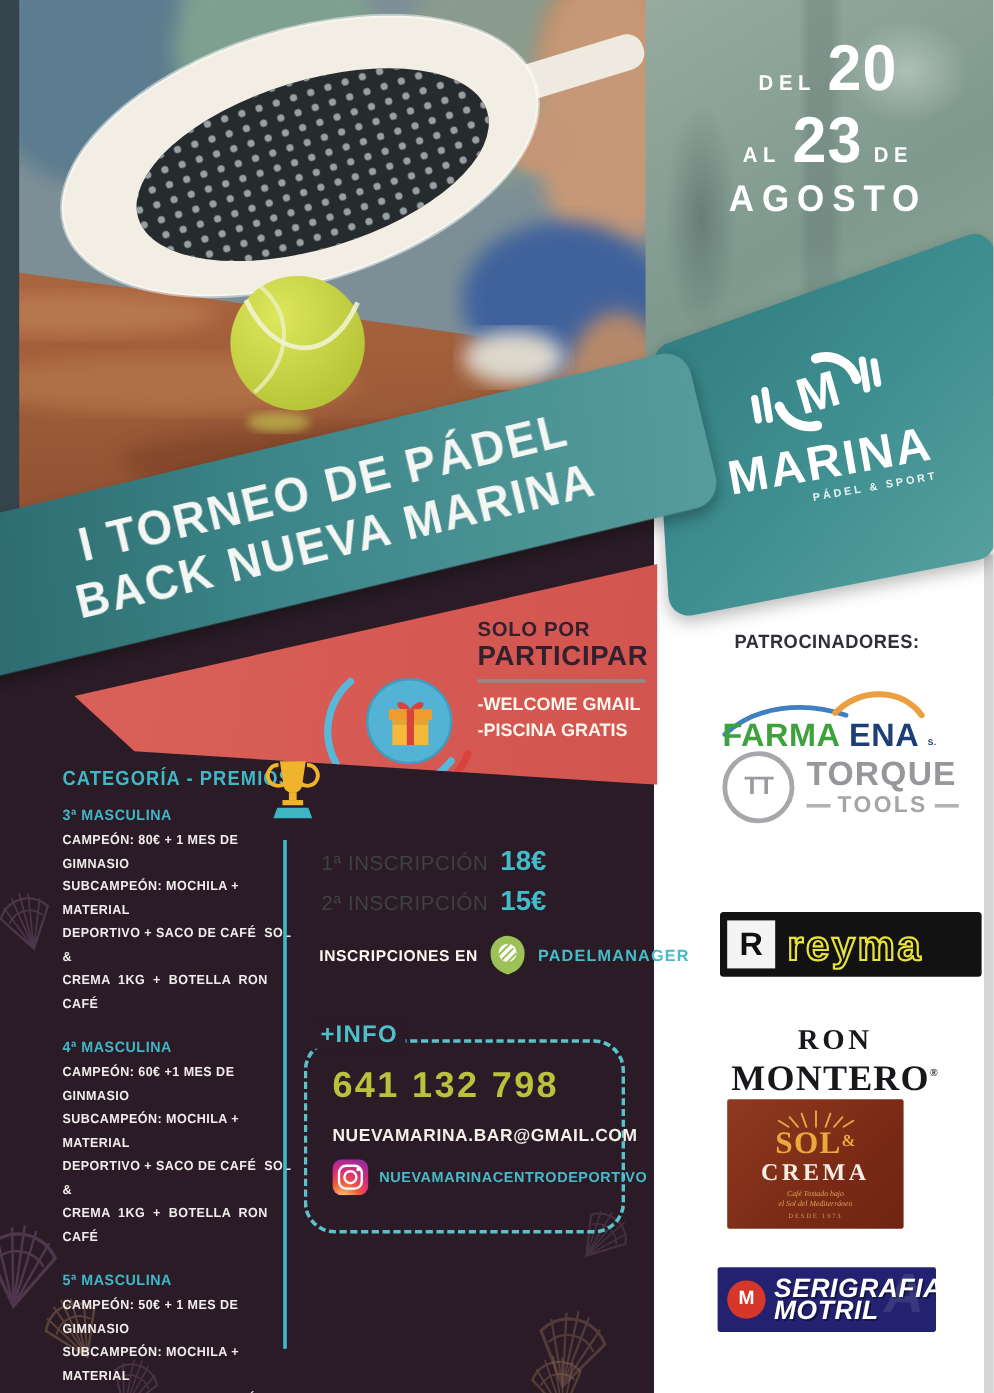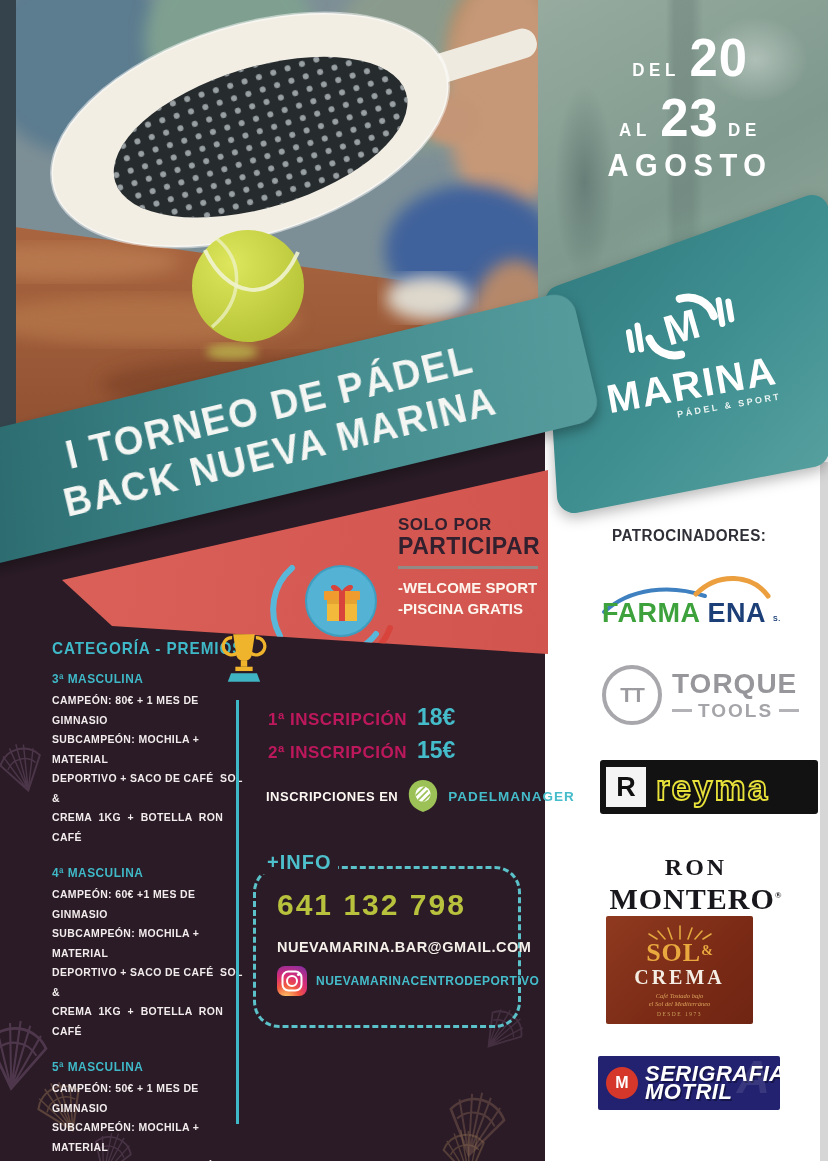--- a/index.html
+++ b/index.html
@@ -64,21 +64,21 @@
   .cat-title{position:absolute;left:52px;top:639px;z-index:6;color:#3fb9c8;font-size:17px;
     font-weight:bold;letter-spacing:1px;transform:scaleX(.9);transform-origin:left;white-space:nowrap;}
   .trophy{position:absolute;left:220px;top:630px;z-index:6;}
   .cat-col{position:absolute;left:52px;top:672px;width:210px;z-index:6;transform:scaleX(.95);transform-origin:left top;}
   .cat-block{margin-bottom:19px;}
   .cat-name{color:#3fb9c8;font-size:12.5px;font-weight:bold;letter-spacing:.5px;margin-bottom:5px;}
   .cat-line{color:#f2ecec;font-size:11px;font-weight:bold;letter-spacing:.4px;line-height:19.5px;white-space:pre-wrap;}
 
   
   .price-row{position:absolute;left:268px;z-index:6;display:flex;align-items:baseline;gap:10px;}
-  .price-label{color:#be185d;font-size:17px;font-weight:bold;letter-spacing:.5px;}
+  .price-label{color:#404040;font-size:17px;font-weight:normal;letter-spacing:.5px;}
   .price-value{color:#45bcca;font-size:23px;font-weight:bold;}
   .signup-row{position:absolute;left:266px;top:778px;z-index:6;display:flex;align-items:center;gap:7px;}
   .signup-label{color:#fdf8f2;font-size:13px;font-weight:bold;letter-spacing:.5px;}
   .signup-platform{color:#45bcca;font-size:13.5px;font-weight:bold;letter-spacing:1px;}
 
   
   .info-box{position:absolute;left:253px;top:866px;width:262px;height:156px;z-index:6;
     border:3px dashed #5bc2c9;border-radius:26px;}
   .info-label{position:absolute;left:260px;top:851px;z-index:7;background:#2a1b26;padding:0 7px;
     color:#4ec0cb;font-size:20px;font-weight:bold;letter-spacing:1px;}
@@ -86,21 +86,21 @@
     font-weight:bold;letter-spacing:2px;}
   .info-email{position:absolute;left:277px;top:939px;z-index:7;color:#f5f0ea;font-size:14.5px;
     font-weight:bold;letter-spacing:.5px;}
   .info-ig{position:absolute;left:277px;top:966px;z-index:7;display:flex;align-items:center;gap:9px;}
   .ig-text{color:#45bcca;font-size:12px;font-weight:bold;letter-spacing:.5px;}
 
   
   .sp-title{position:absolute;left:612px;top:527px;z-index:4;color:#2f2f38;font-size:16px;
     font-weight:bold;letter-spacing:.5px;transform:scaleX(.95);transform-origin:left;}
   .sp-farmaena{position:absolute;left:600px;top:570px;z-index:4;}
-  .sp-torque{position:absolute;left:602px;top:665px;z-index:4;display:flex;align-items:center;gap:10px;}
+  .sp-torque{position:absolute;left:602px;top:626px;z-index:4;display:flex;align-items:center;gap:10px;}
   .tq-circle{width:52px;height:52px;border:4px solid #a8a8ac;border-radius:50%;display:flex;
     align-items:center;justify-content:center;color:#9b9b9f;font-size:21px;font-weight:bold;letter-spacing:-1px;}
   .tq-line1{color:#97979b;font-size:28px;font-weight:bold;letter-spacing:1px;line-height:1;}
   .tq-line2{display:flex;align-items:center;gap:6px;margin-top:3px;}
   .tq-dash{width:20px;height:3px;background:#b3b3b7;}
   .tq-tools{color:#a5a5a9;font-size:19px;font-weight:bold;letter-spacing:2px;line-height:1;}
   .sp-reyma{position:absolute;left:600px;top:760px;z-index:4;width:218px;height:54px;background:#121212;
     border-radius:3px;display:flex;align-items:center;padding:0 6px;gap:8px;box-sizing:border-box;}
   .reyma-r{width:40px;height:40px;background:#f4f4f4;display:flex;align-items:center;justify-content:center;
     color:#111;font-size:27px;font-weight:bold;}
@@ -265,21 +265,21 @@
         <rect x="2" y="12" width="36" height="9" rx="1" fill="#ef9b2d"></rect>
         <rect x="5" y="21" width="30" height="21" fill="#f2b93b"></rect>
         <rect x="5" y="21" width="30" height="4" fill="#e09a2f" opacity=".7"></rect>
         <rect x="17" y="12" width="6" height="30" fill="#d8433b"></rect>
       </g>
     </svg>
     <div class="badge-text">
       <div class="badge-kicker">SOLO POR</div>
       <div class="badge-headline">PARTICIPAR</div>
       <div class="badge-divider"></div>
-      <div class="badge-item">-WELCOME SPORT</div>
+      <div class="badge-item">-WELCOME GMAIL</div>
       <div class="badge-item">-PISCINA GRATIS</div>
     </div>
   </div>
 
   <div class="cat-title">CATEGORÍA - PREMIOS</div>
   <svg class="trophy" width="48" height="54" viewBox="0 0 44 50">
     <path d="M12,4 h20 l-3,20 c-2,6 -12,6 -14,0 Z" fill="#f0b42c"></path>
     <path d="M11,7 a8,8 0 1 0 5,14" stroke="#f0b42c" stroke-width="3" fill="none"></path>
     <path d="M33,7 a8,8 0 1 1 -5,14" stroke="#f0b42c" stroke-width="3" fill="none"></path>
     <rect x="19" y="28" width="6" height="6" fill="#f0b42c"></rect>

